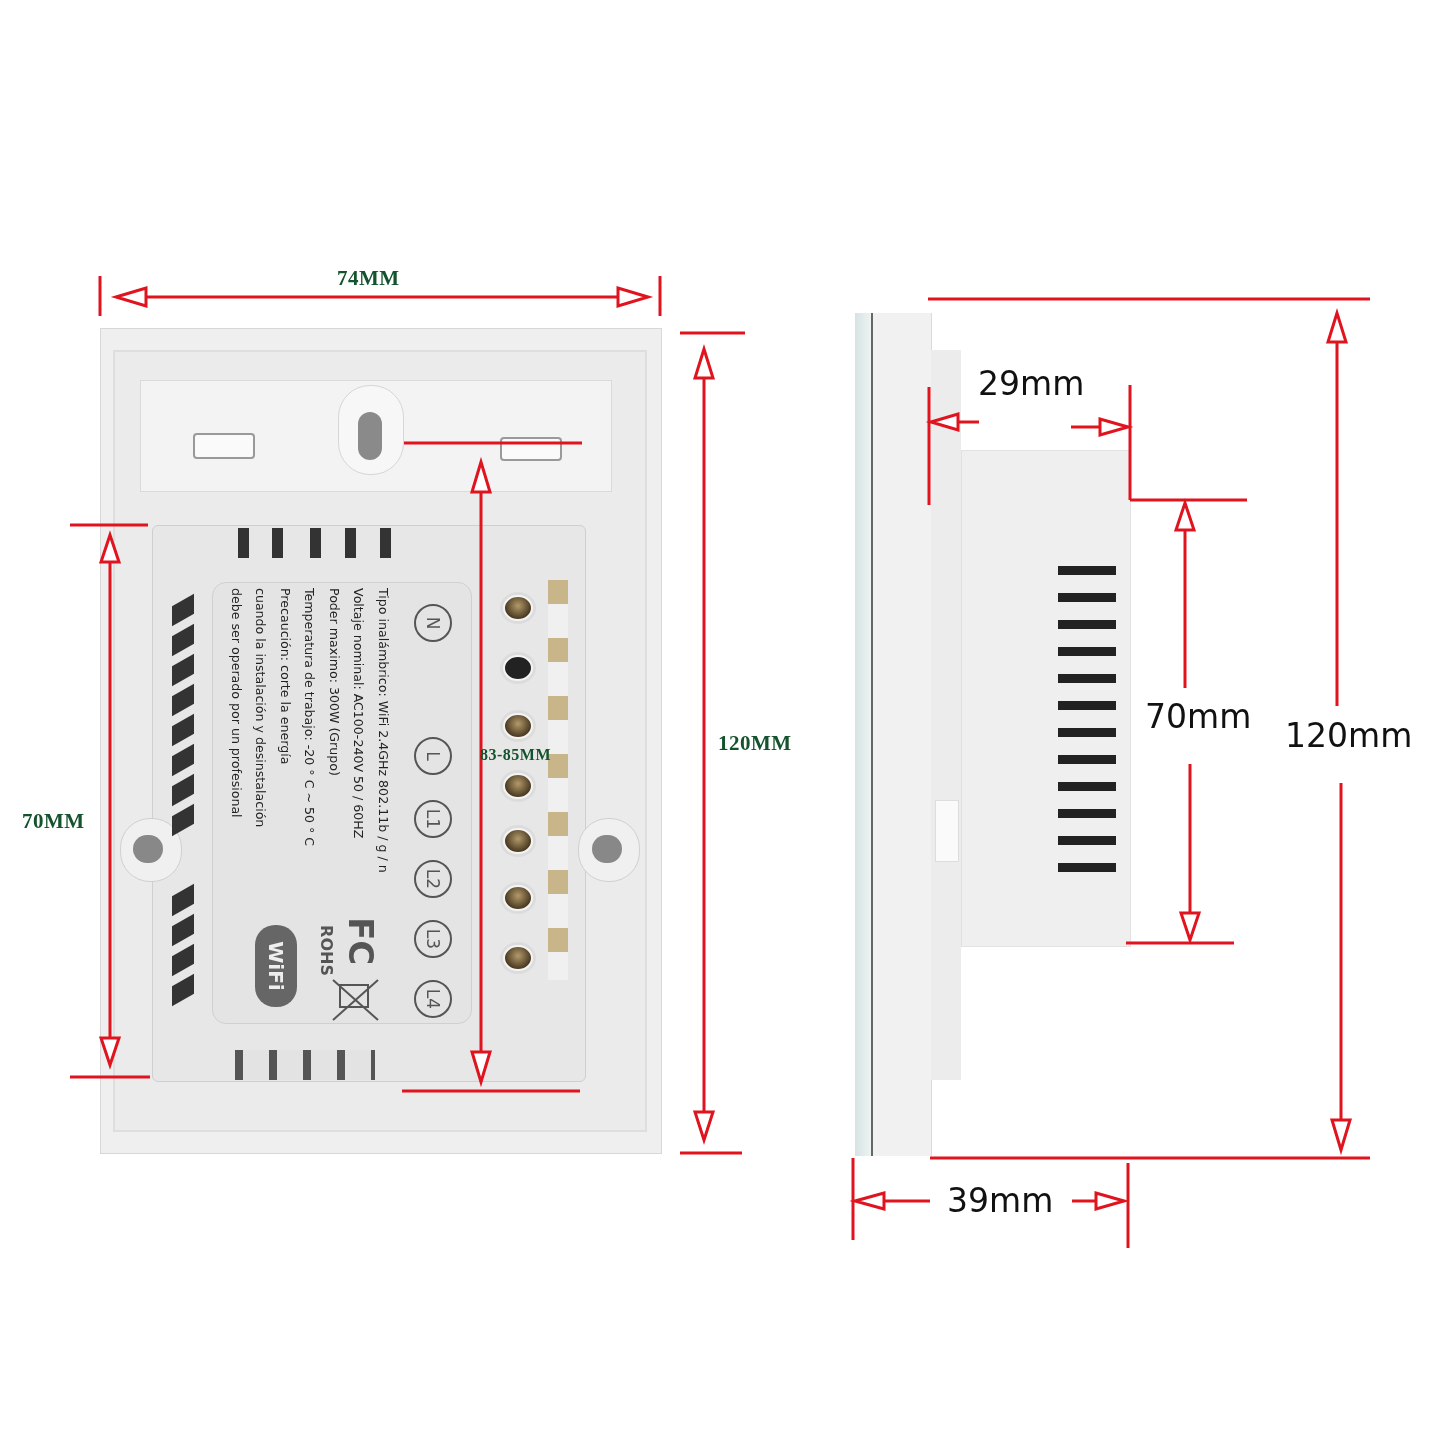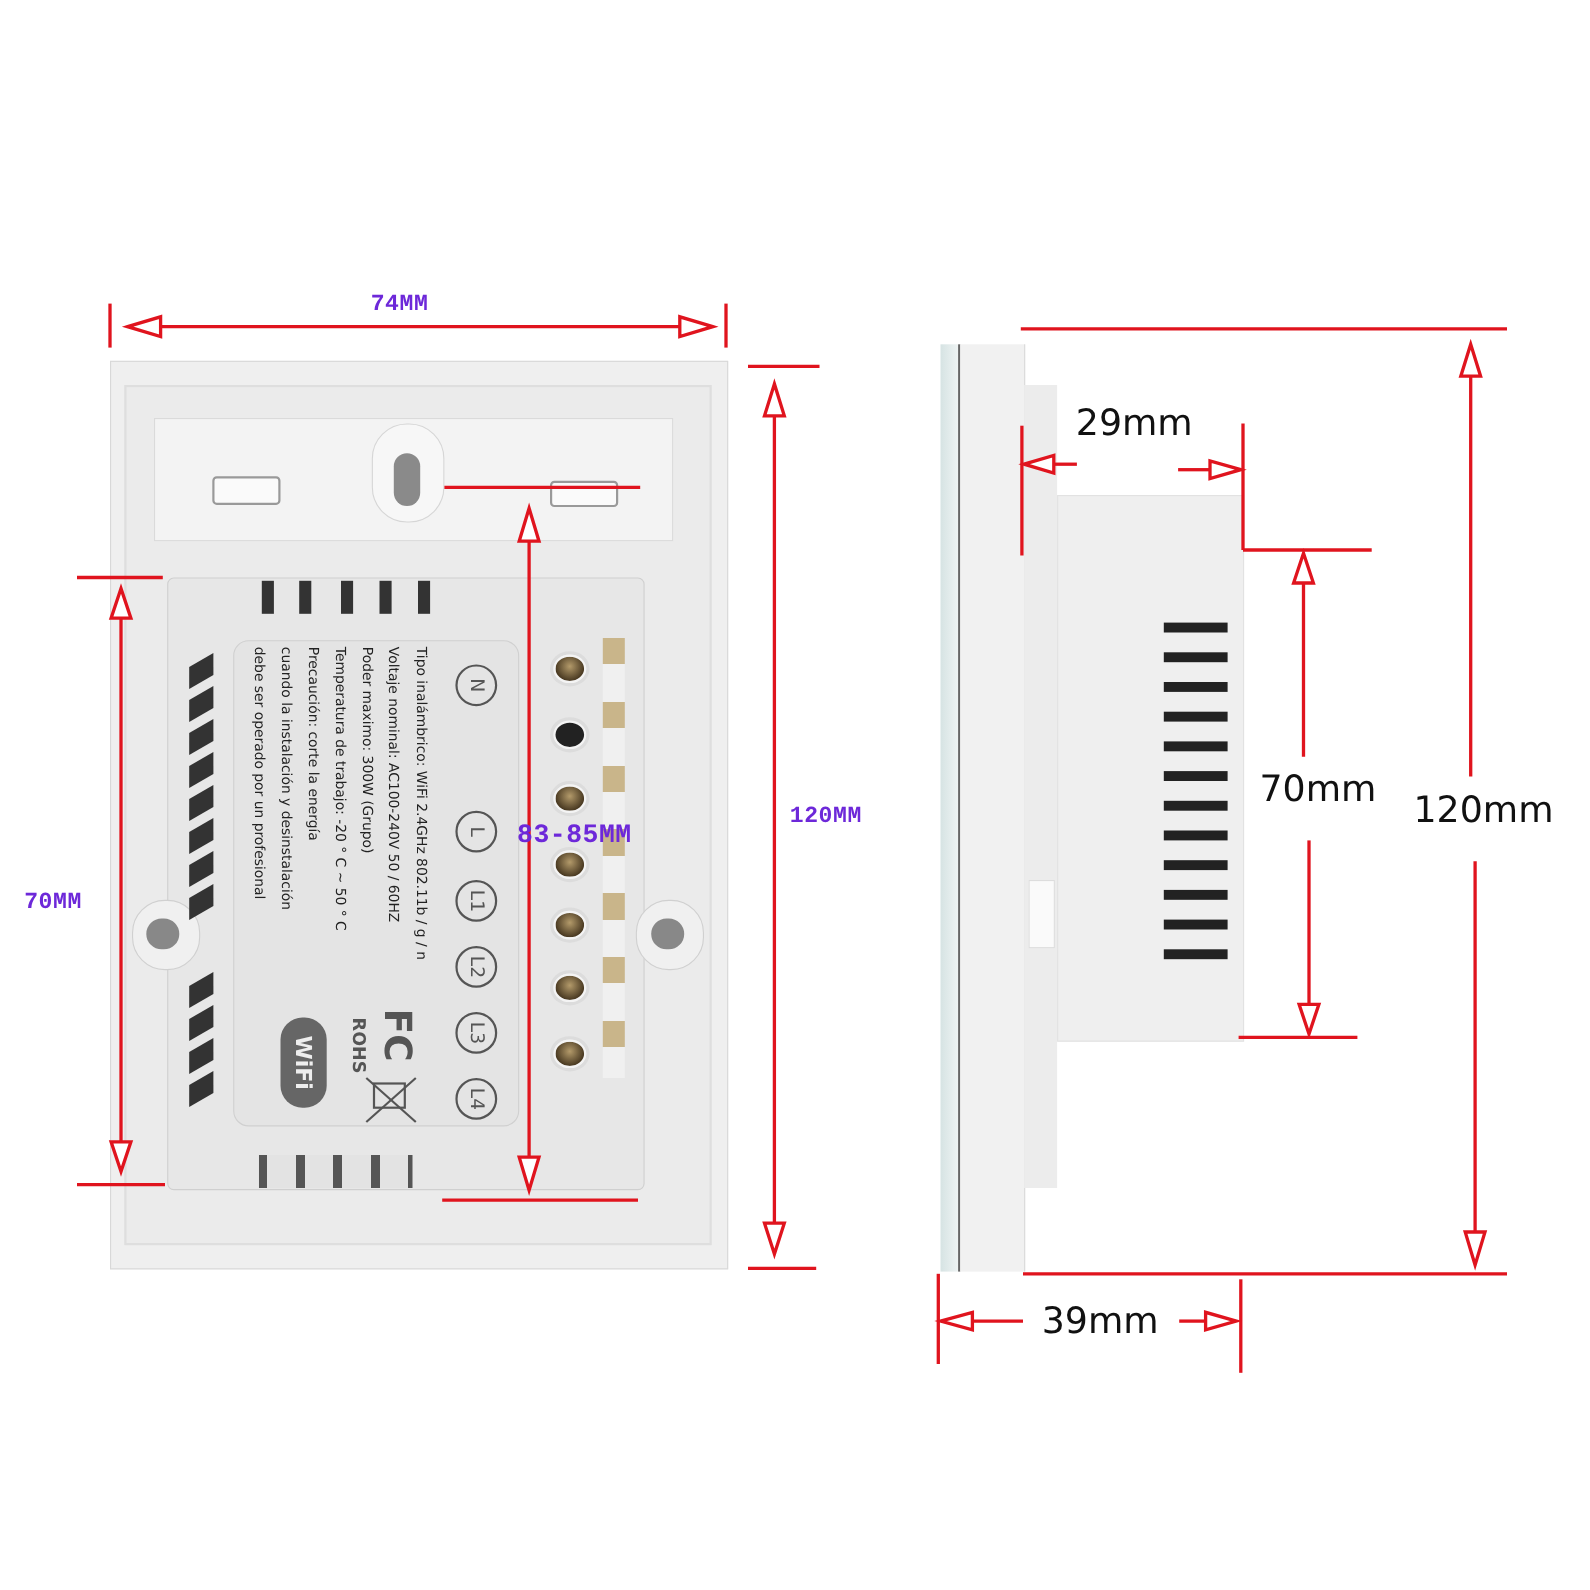--- a/index.html
+++ b/index.html
@@ -1,18 +1,18 @@
 <!DOCTYPE html>
 <html><head>
 <meta charset="utf-8">
 <style>
   html,body{margin:0;padding:0;background:#ffffff;}
   body{width:1445px;height:1445px;position:relative;overflow:hidden;font-family:"DejaVu Sans",sans-serif;}
   .abs{position:absolute;}
-  .lbl-bold{font-family:Liberation Mono, monospace;font-weight:bold;color:#6d28d9;font-size:21px;letter-spacing:0.5px;white-space:nowrap;}
+  .lbl-bold{font-family:Liberation Serif, serif;font-weight:bold;color:#14532d;font-size:21px;letter-spacing:0.5px;white-space:nowrap;}
   .lbl-reg{font-family:"DejaVu Sans",sans-serif;color:#111;font-size:33px;white-space:nowrap;}
   svg{position:absolute;left:0;top:0;}
   .plate{background:#ececec;border:1px solid #d8d8d8;}
   .label-card{background:#e4e4e4;border-radius:14px;border:1px solid #d0d0d0;}
   .spec-text{position:absolute;transform-origin:left top;transform:rotate(90deg);font-family:"DejaVu Sans",sans-serif;font-size:12.6px;line-height:24.5px;color:#222;white-space:nowrap;}
   .term-circle{position:absolute;width:38px;height:38px;border:2px solid #555;border-radius:50%;box-sizing:border-box;display:flex;align-items:center;justify-content:center;}
   .term-circle span{display:block;transform:rotate(90deg);font-size:17px;color:#555;}
   .screw{position:absolute;width:26px;height:22px;border-radius:50%;background:radial-gradient(circle at 50% 40%,#b39a6a,#4a3a22 70%);border:2px solid #f4f4f4;box-shadow:0 0 0 3px #dcdcdc;}
   .screw.black{background:#222;}
   .vent-l{position:absolute;width:22px;height:20px;background:#333;transform:skewY(-30deg);}
@@ -187,18 +187,18 @@
     <line x1="880" y1="1201" x2="930" y2="1201"></line>
     <polygon points="855,1201 884,1193 884,1209"></polygon>
     <line x1="1072" y1="1201" x2="1100" y2="1201"></line>
     <polygon points="1124,1201 1096,1193 1096,1209"></polygon>
   </g>
 </svg>
 
 <div class="abs lbl-bold" style="left:337px;top:266px;">74MM</div>
 <div class="abs lbl-bold" style="left:718px;top:731px;">120MM</div>
 <div class="abs lbl-bold" style="left:22px;top:809px;">70MM</div>
-<div class="abs lbl-bold" style="left:470px;top:746px;font-size:24px;">83-85MM</div>
+<div class="abs lbl-bold" style="left:480px;top:746px;font-size:16px;">83-85MM</div>
 
 <div class="abs lbl-reg" style="left:978px;top:364px;">29mm</div>
 <div class="abs lbl-reg" style="left:1145px;top:697px;">70mm</div>
 <div class="abs lbl-reg" style="left:1285px;top:716px;">120mm</div>
 <div class="abs lbl-reg" style="left:947px;top:1181px;">39mm</div>
 
 </body></html>

